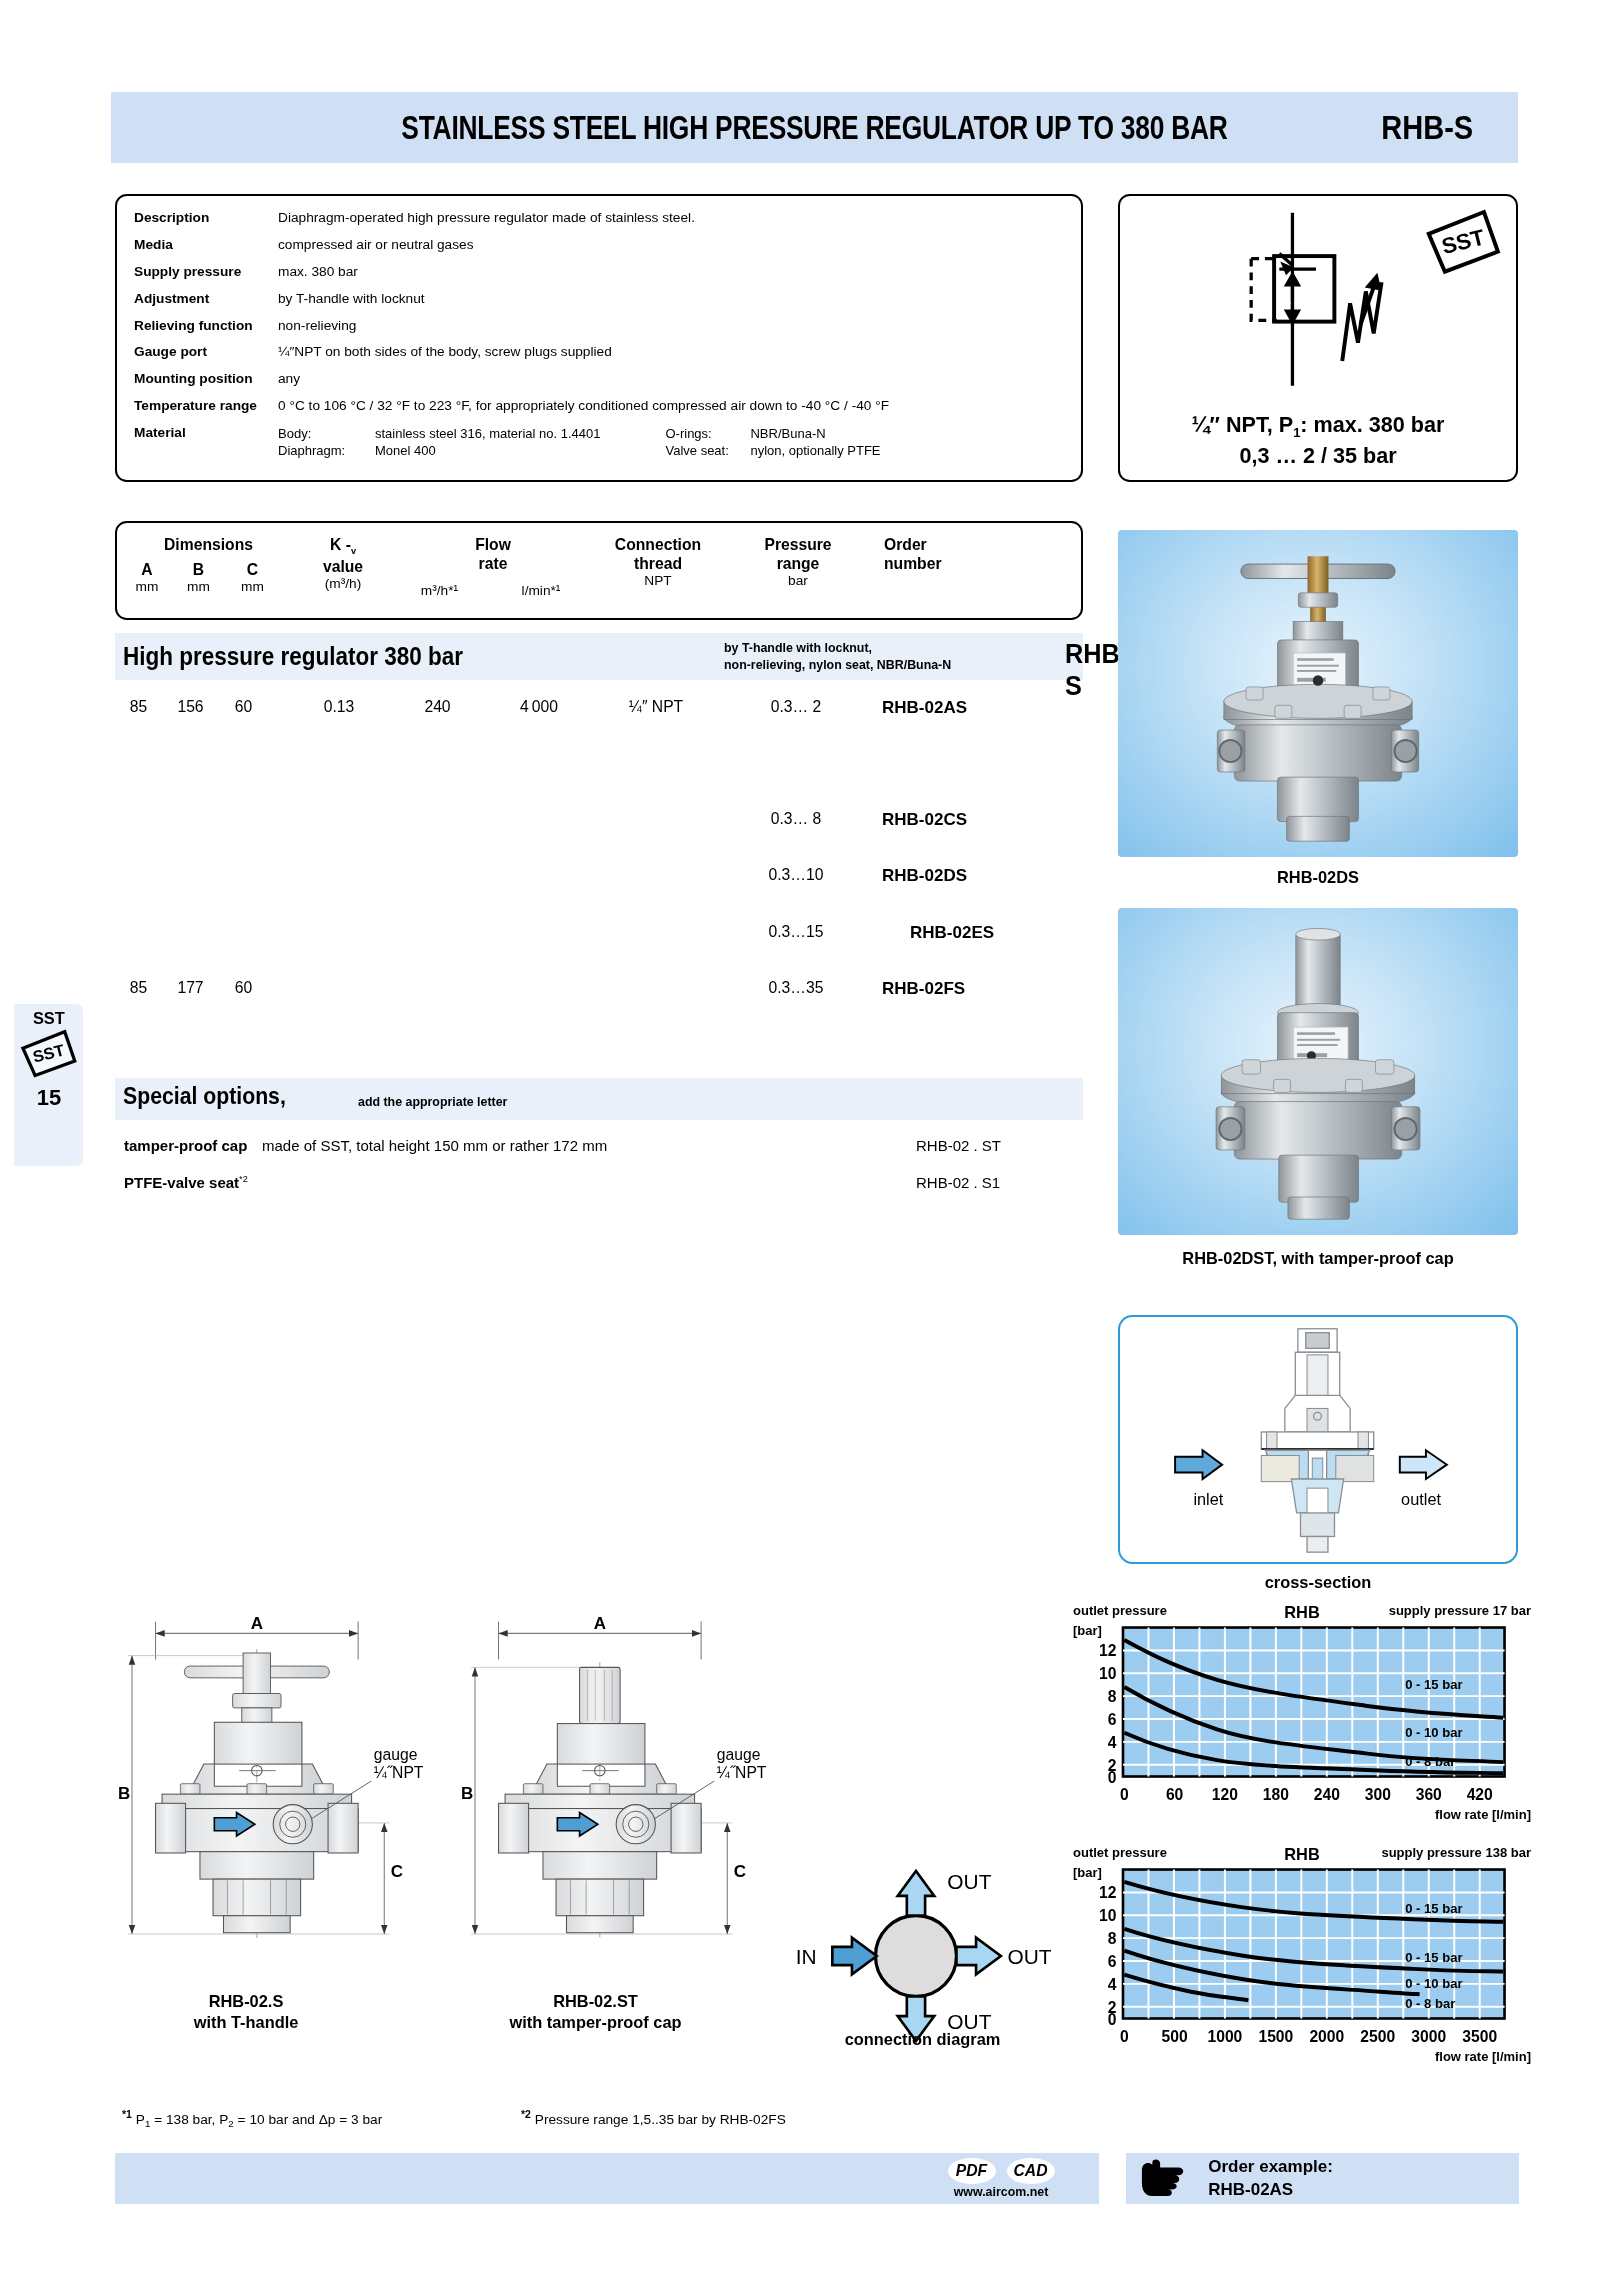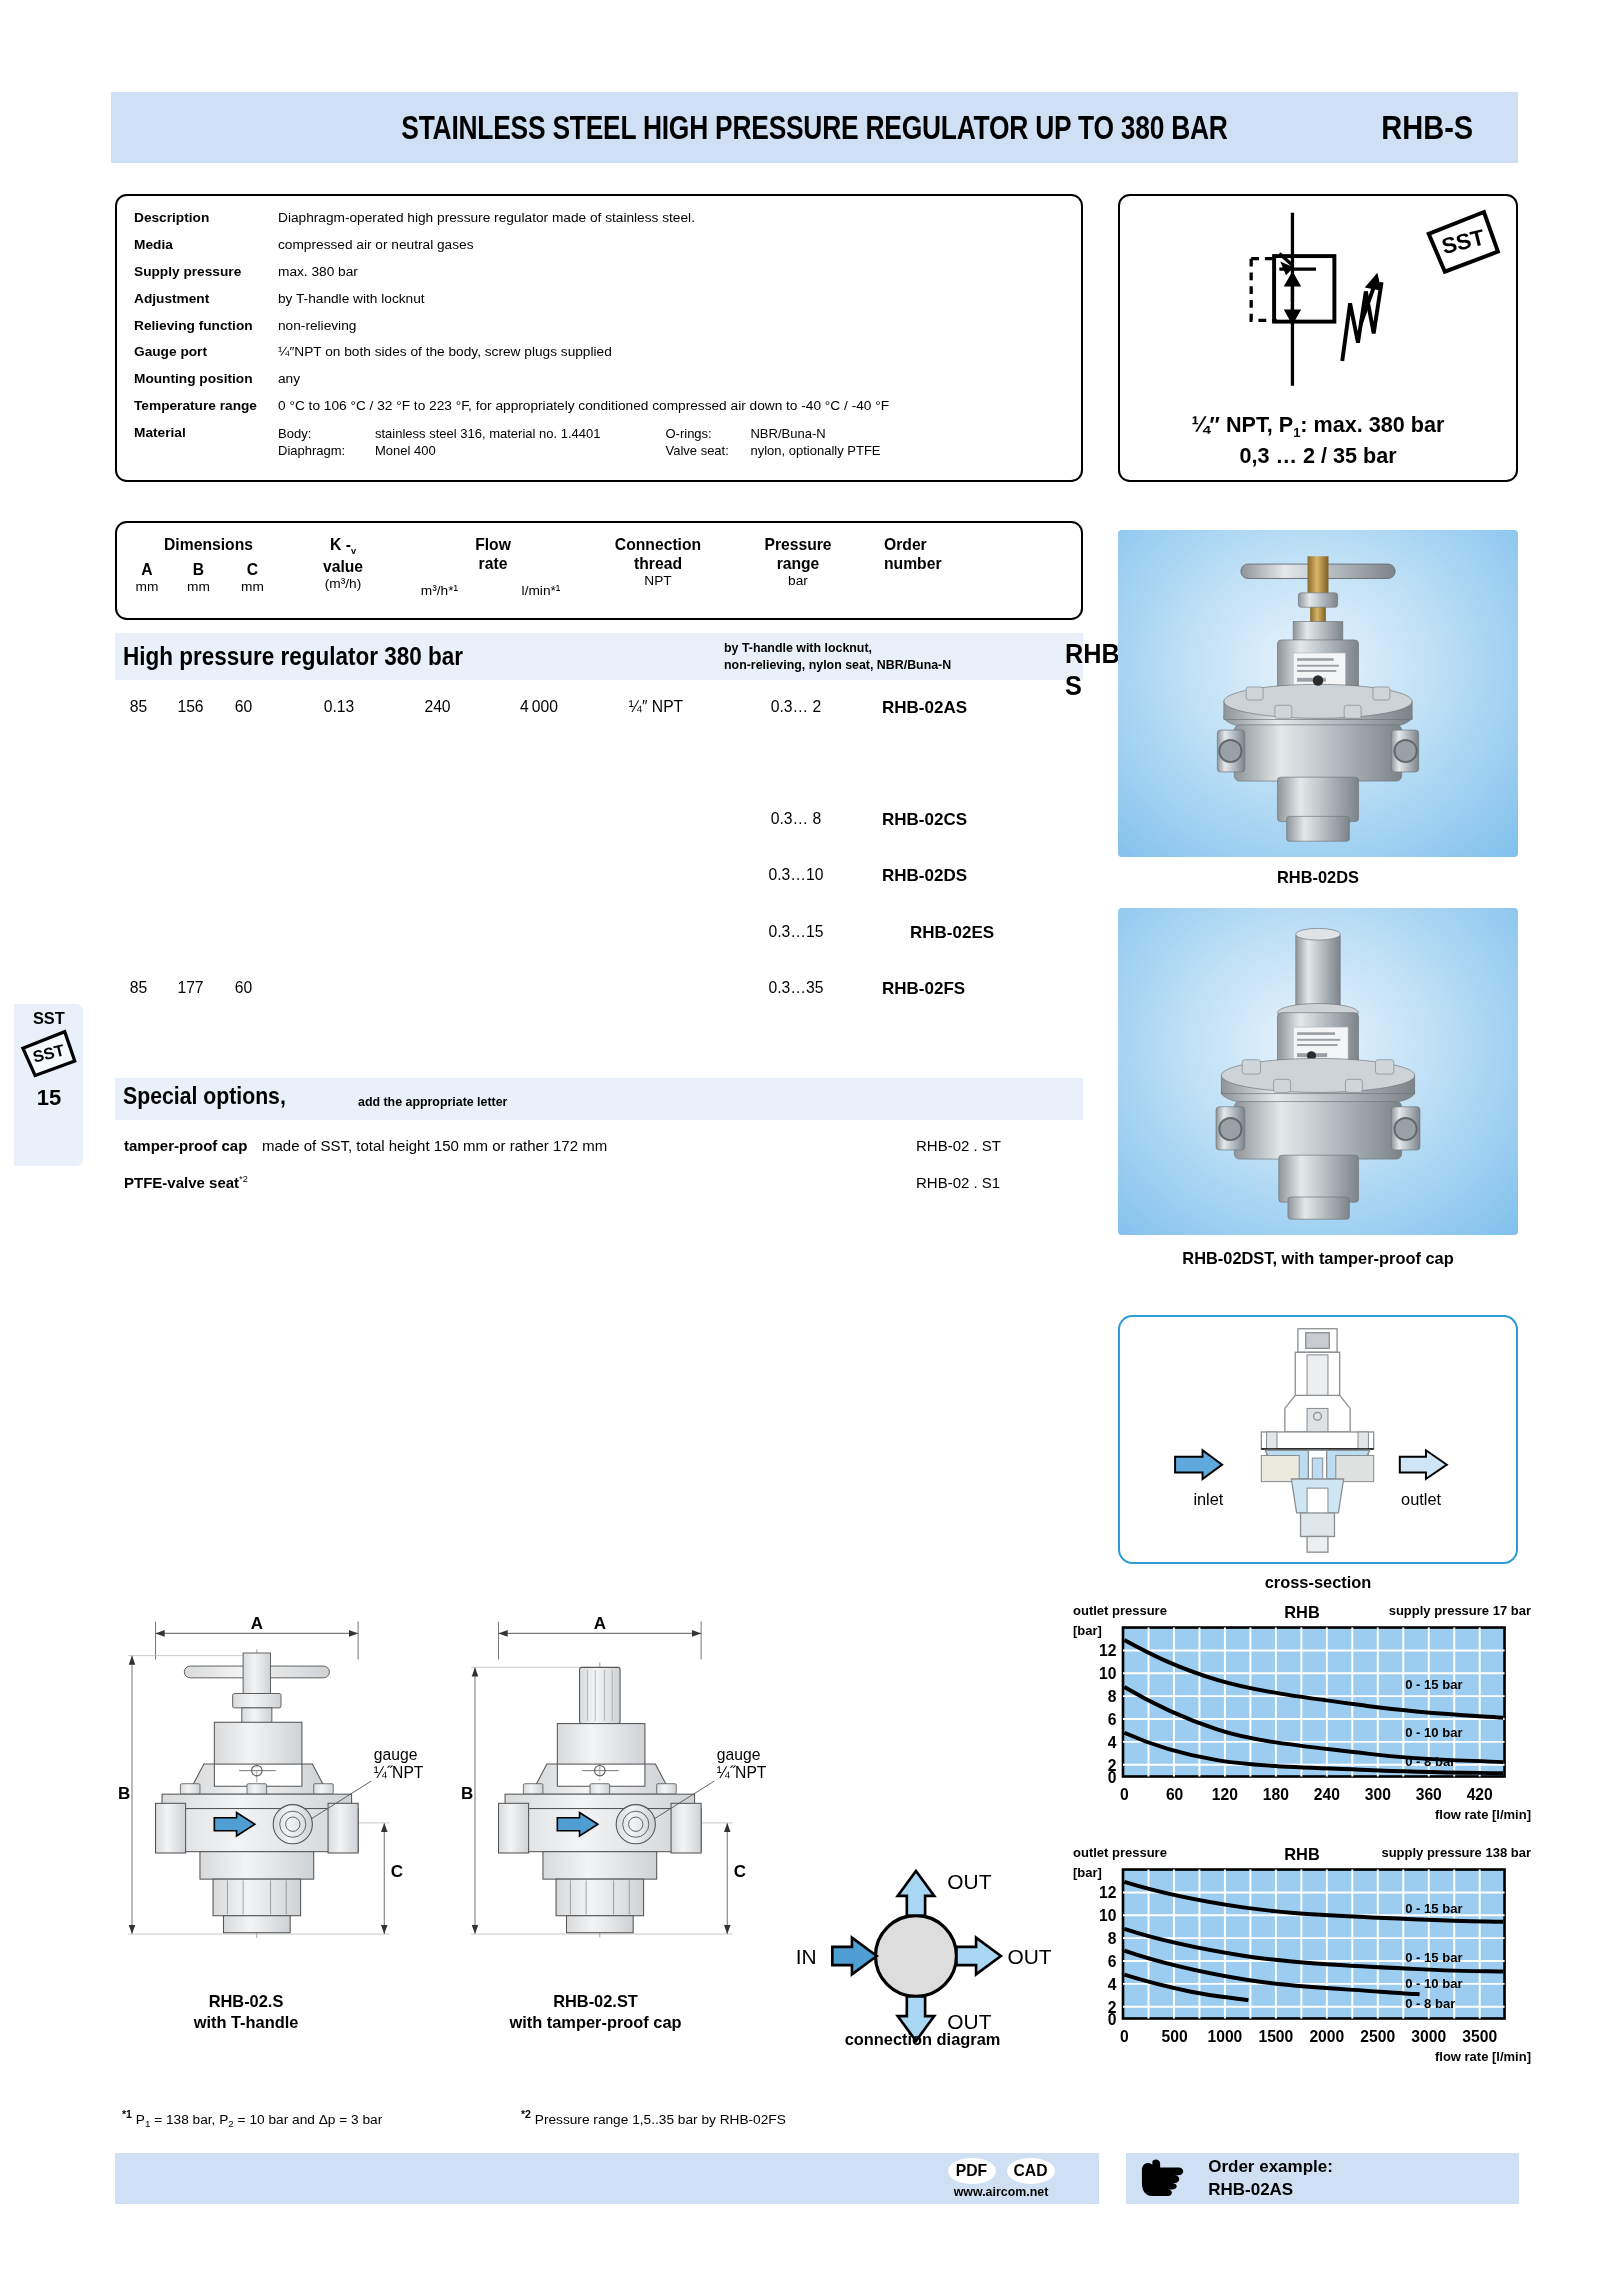--- a/index.html
+++ b/index.html
@@ -152,21 +152,21 @@
 
   .footer-bar-left {
     position: absolute; left: 115px; top: 2153px; width: 975px; height: 51px;
     background: #cfe0f5;
   }
   .footer-pdf {
     position: absolute; left: 903px; top: 2153px; width: 196px; height: 51px;
     background: #cfe0f5; display: flex; flex-direction: column;
     align-items: center; justify-content: center;
   }
-  .pill-row { display: flex; gap: 11px; }
+  .pill-row { display: flex; gap: 11px; font-style: italic; }
   .pill {
     background: #fff; border-radius: 50%;
     width: 48px; height: 26px;
     display: flex; align-items: center; justify-content: center;
     font-weight: bold; font-size: 15.7px;
   }
   .weburl { font-weight: bold; font-size: 12.4px; margin-top: 1.3px; }
   .footer-order {
     position: absolute; left: 1126px; top: 2153px; width: 393px; height: 51px;
     background: #cfe0f5; display: flex; align-items: center; padding-left: 11.8px;

